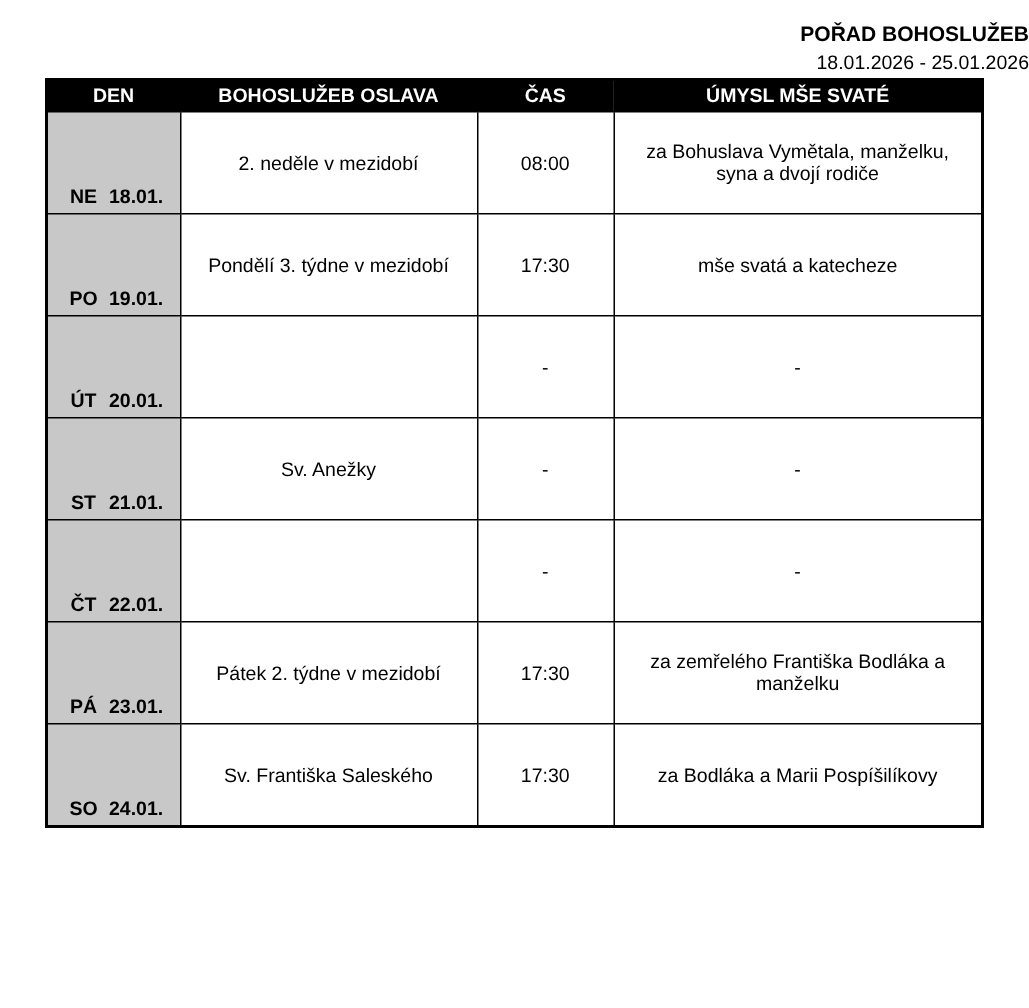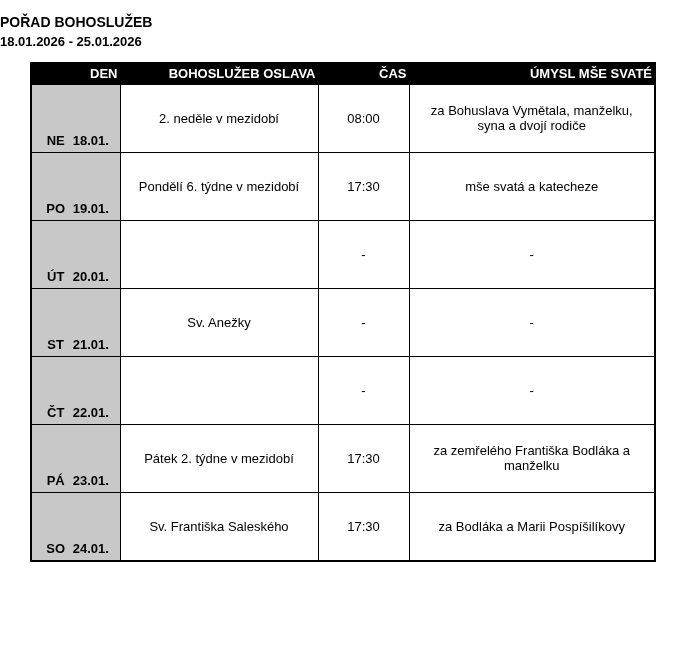--- a/index.html
+++ b/index.html
@@ -9,30 +9,30 @@
     background: #ffffff;
     width: 686px;
     font-family: "Liberation Sans", sans-serif;
     color: #000000;
   }
   .page {
     width: 686px;
     padding-top: 12px;
   }
   .titles {
-    text-align: left;
-    margin-bottom: 10px;
+    text-align: right;
+    margin-bottom: 0;
   }
   .title-line {
     font-weight: bold;
     font-size: 14px;
     line-height: 20px;
   }
   .date-line {
-    font-weight: bold;
+    font-weight: normal;
     font-size: 13px;
     line-height: 20px;
   }
   table.schedule {
     border-collapse: collapse;
     table-layout: fixed;
     width: 624px;
     margin: 0 auto;
     border: 2px solid #000000;
   }
@@ -41,21 +41,21 @@
     border: 1px solid #000000;
     font-size: 13px;
     vertical-align: middle;
   }
   table.schedule thead th {
     background: #000000;
     color: #ffffff;
     font-weight: bold;
     height: 21px;
     padding: 2px 2px;
-    text-align: right;
+    text-align: center;
   }
   col.col-den   { width: 89px;  }
   col.col-osl   { width: 198px; }
   col.col-cas   { width: 91px;  }
   col.col-umysl { width: 246px; }
   table.schedule tbody td {
     height: 68px;
     text-align: center;
     padding: 4px 8px;
   }
@@ -102,21 +102,21 @@
     </thead>
     <tbody>
         <tr>
           <td class="day-cell"><span class="day-abbrev">NE</span><span class="day-date">18.01.</span></td>
           <td class="oslava-cell">2. neděle v mezidobí</td>
           <td class="cas-cell">08:00</td>
           <td class="umysl-cell">za Bohuslava Vymětala, manželku, syna a dvojí rodiče</td>
         </tr>
         <tr>
           <td class="day-cell"><span class="day-abbrev">PO</span><span class="day-date">19.01.</span></td>
-          <td class="oslava-cell">Pondělí 6. týdne v mezidobí</td>
+          <td class="oslava-cell">Pondělí 3. týdne v mezidobí</td>
           <td class="cas-cell">17:30</td>
           <td class="umysl-cell">mše svatá a katecheze</td>
         </tr>
         <tr>
           <td class="day-cell"><span class="day-abbrev">ÚT</span><span class="day-date">20.01.</span></td>
           <td class="oslava-cell"></td>
           <td class="cas-cell">-</td>
           <td class="umysl-cell">-</td>
         </tr>
         <tr>

